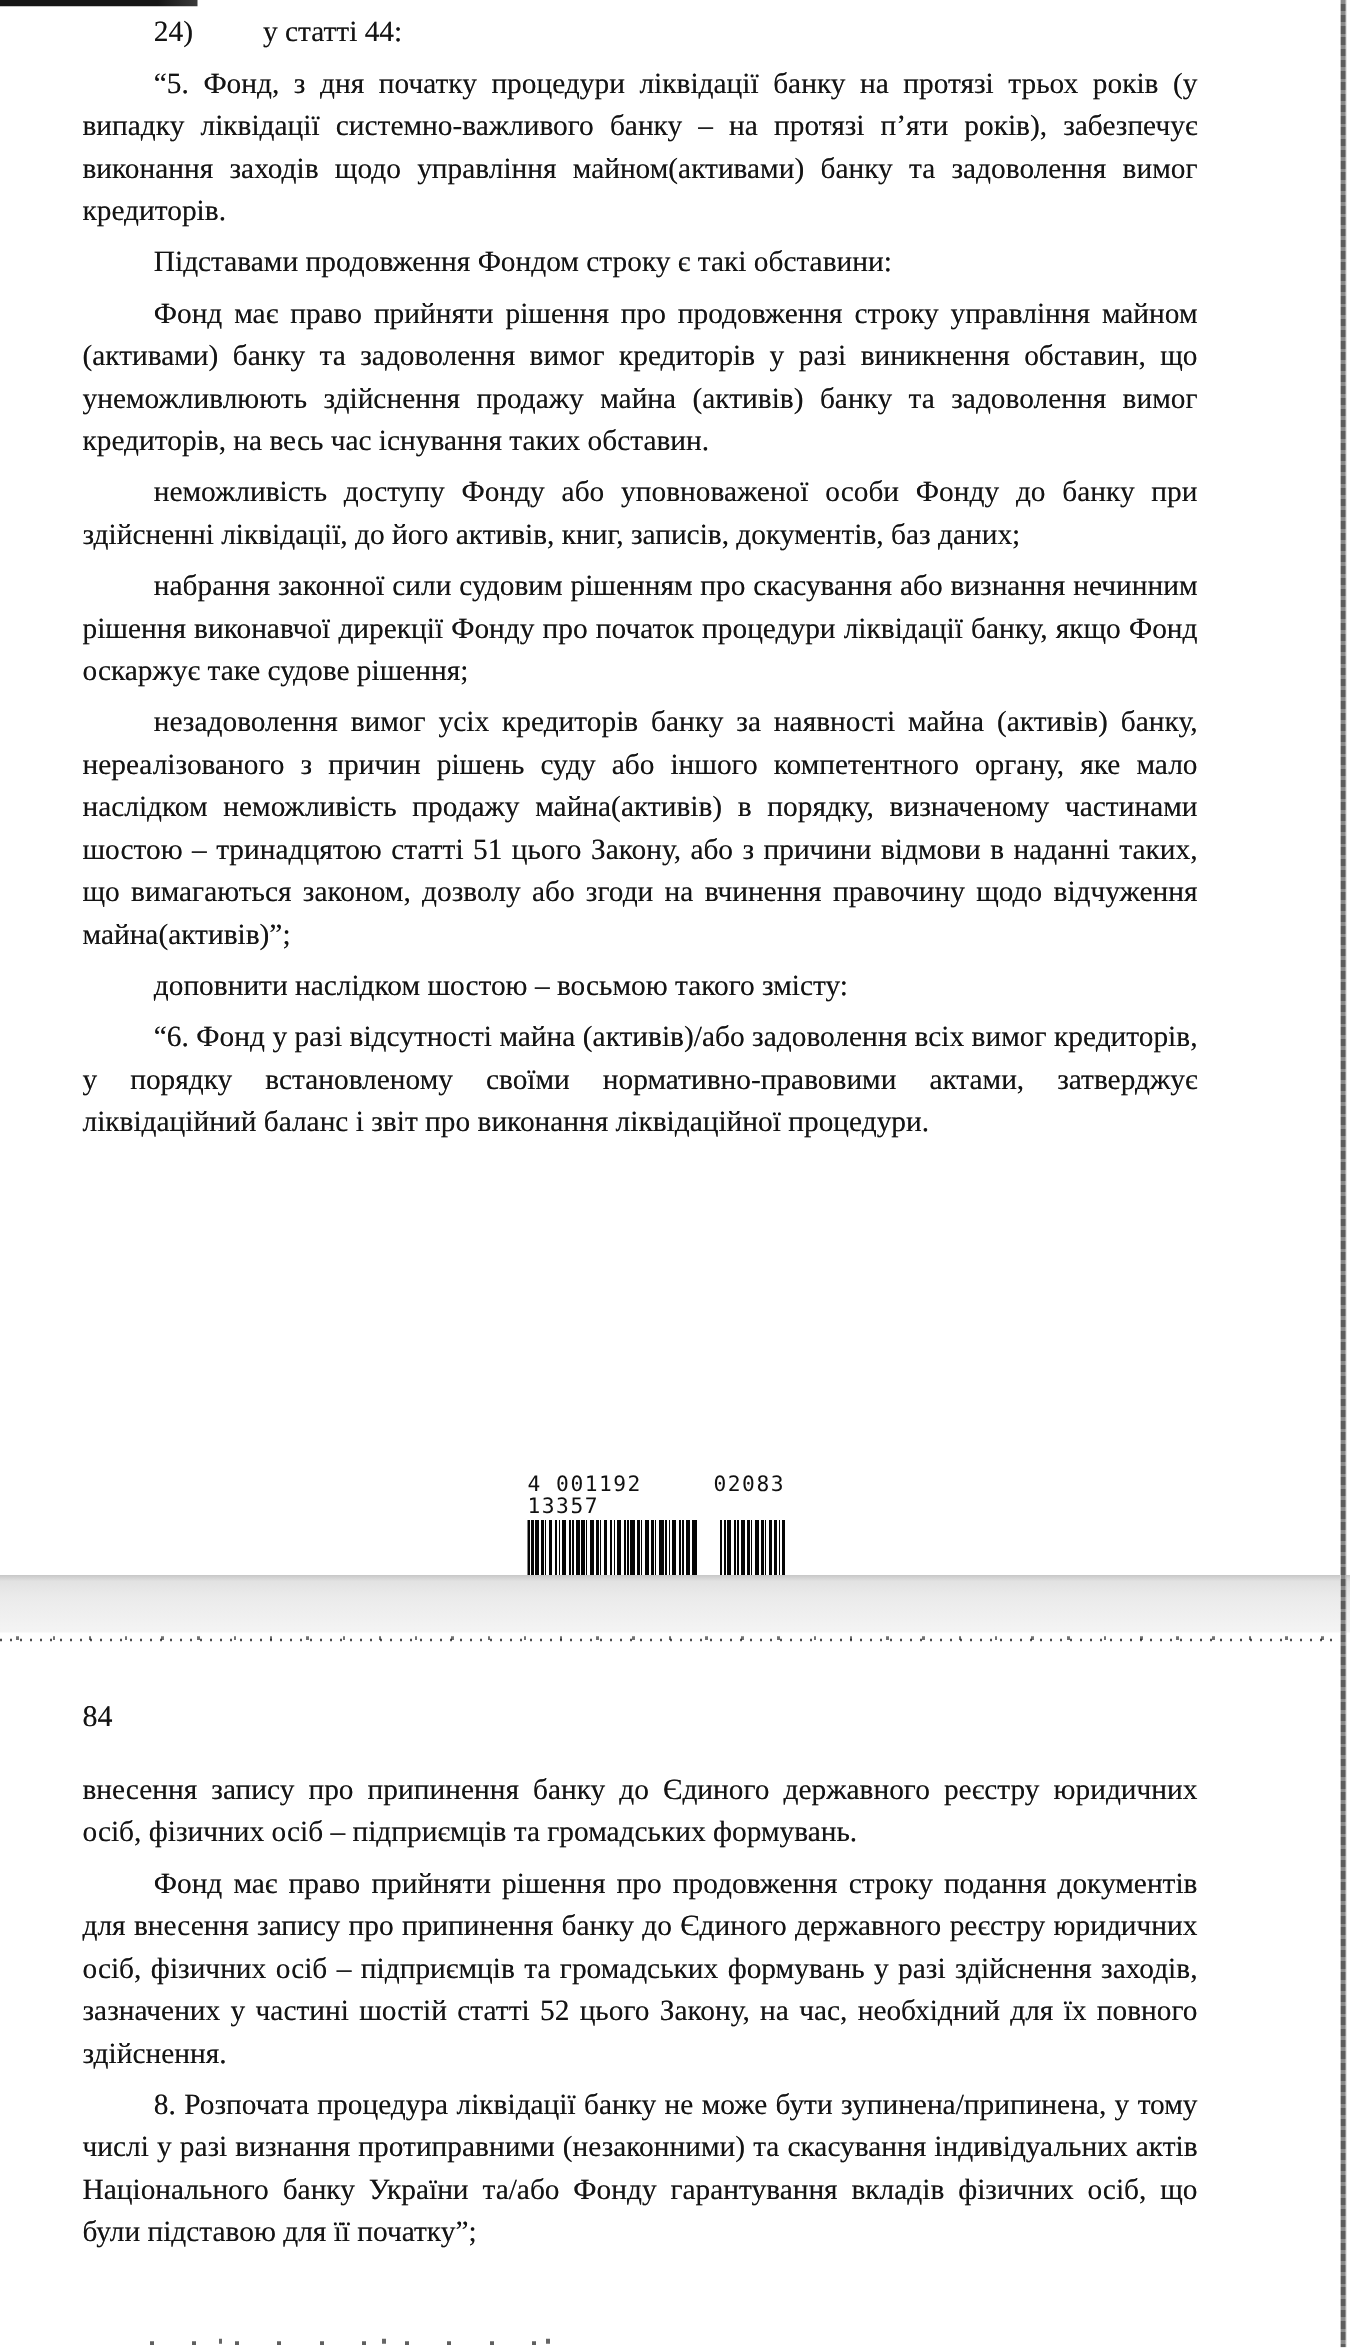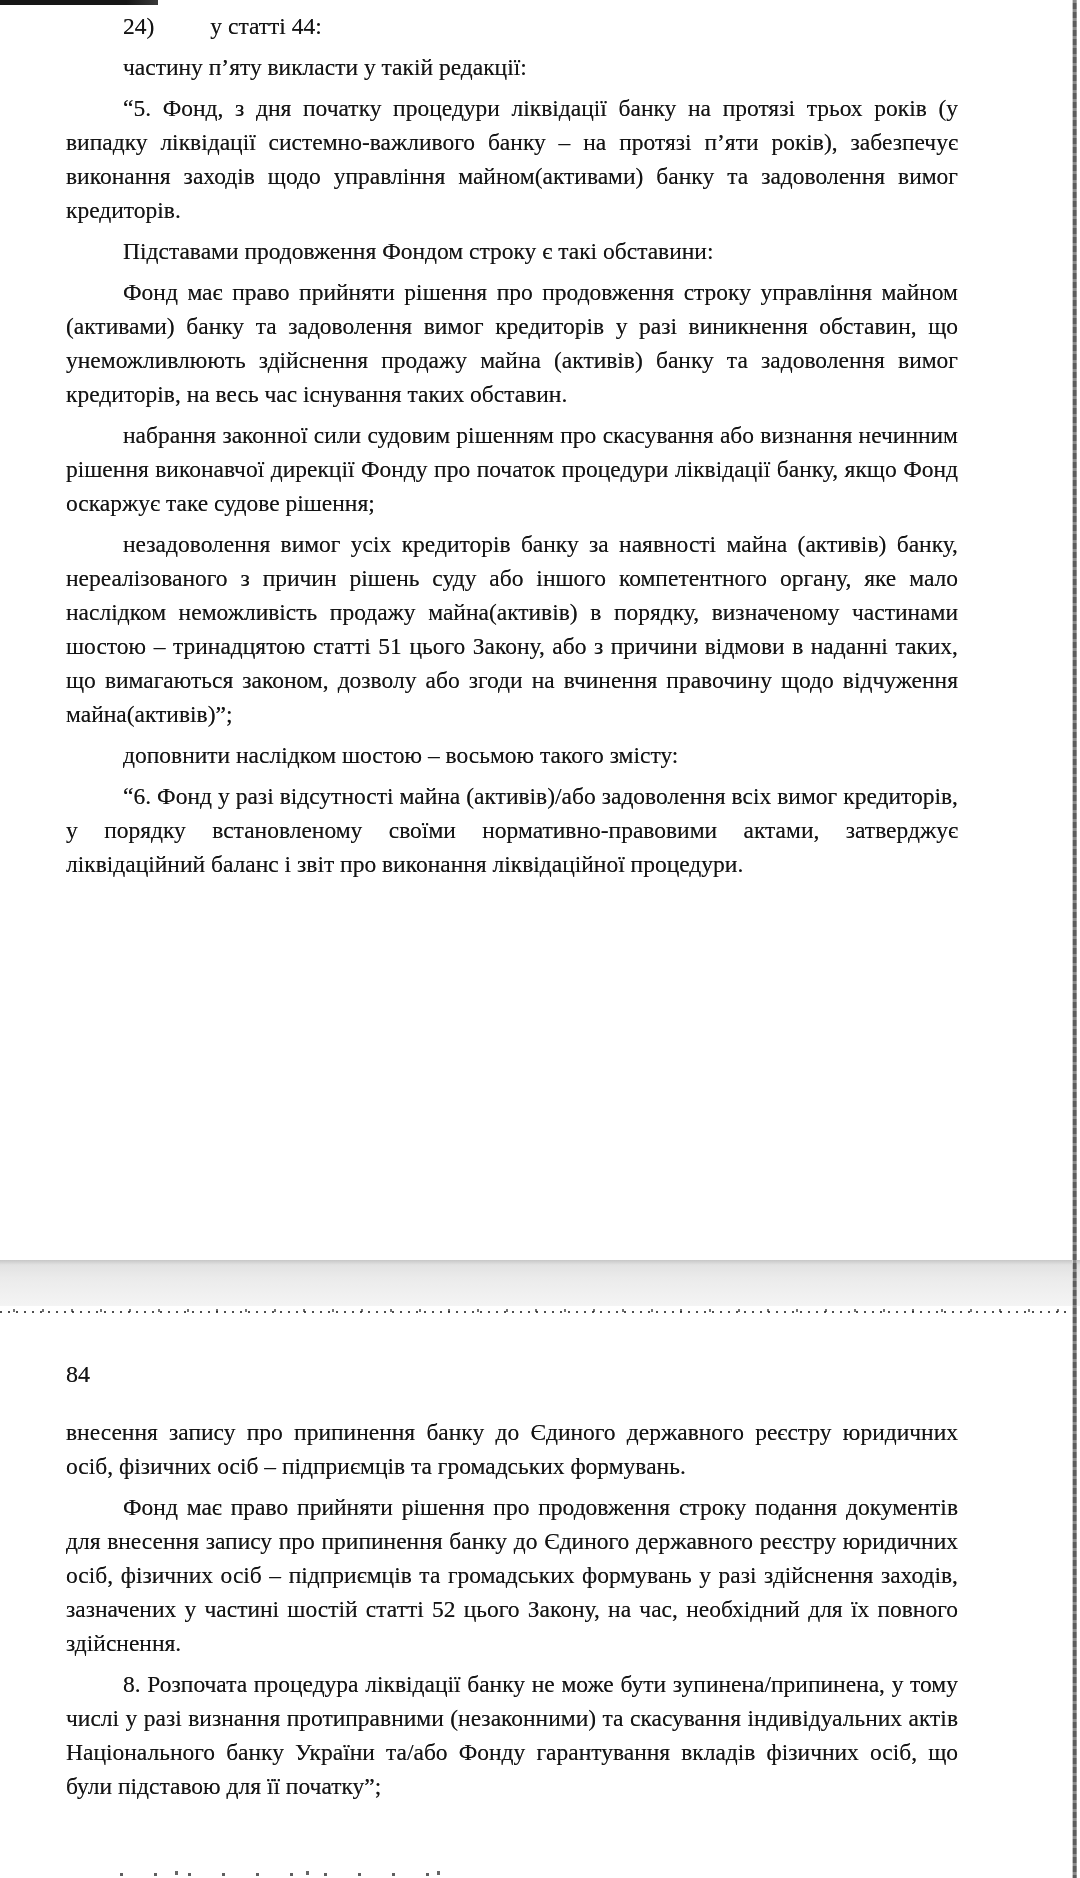--- a/index.html
+++ b/index.html
@@ -81,30 +81,40 @@
   }
 </style>
 </head>
 <body>
 
 <div class="screen">
 
   <div class="page page-1">
     <div class="text-block">
       <p class="para indent"><span>24)</span><span class="tab-gap"></span><span>у статті 44:</span></p>
-      <p class="para indent">частину п’яту викласти у такій редакції:</p>
       <p class="para indent">“5. Фонд, з дня початку процедури ліквідації банку на протязі трьох років (у випадку ліквідації системно-важливого банку – на протязі п’яти років), забезпечує виконання заходів щодо управління майном(активами) банку та задоволення вимог кредиторів.</p>
       <p class="para indent">Підставами продовження Фондом строку є такі обставини:</p>
       <p class="para indent">Фонд має право прийняти рішення про продовження строку управління майном (активами) банку та задоволення вимог кредиторів у разі виникнення обставин, що унеможливлюють здійснення продажу майна (активів) банку та задоволення вимог кредиторів, на весь час існування таких обставин.</p>
+      <p class="para indent">неможливість доступу Фонду або уповноваженої особи Фонду до банку при здійсненні ліквідації, до його активів, книг, записів, документів, баз даних;</p>
       <p class="para indent">набрання законної сили судовим рішенням про скасування або визнання нечинним рішення виконавчої дирекції Фонду про початок процедури ліквідації банку, якщо Фонд оскаржує таке судове рішення;</p>
       <p class="para indent">незадоволення вимог усіх кредиторів банку за наявності майна (активів) банку, нереалізованого з причин рішень суду або іншого компетентного органу, яке мало наслідком неможливість продажу майна(активів) в порядку, визначеному частинами шостою – тринадцятою статті 51 цього Закону, або з причини відмови в наданні таких, що вимагаються законом, дозволу або згоди на вчинення правочину щодо відчуження майна(активів)”;</p>
       <p class="para indent">доповнити наслідком шостою – восьмою такого змісту:</p>
       <p class="para indent">“6. Фонд у разі відсутності майна (активів)/або задоволення всіх вимог кредиторів, у порядку встановленому своїми нормативно-правовими актами, затверджує ліквідаційний баланс і звіт про виконання ліквідаційної процедури.</p>
     </div>
 
+    <div class="barcode">
+      <div class="barcode-numbers">
+        <span>4 001192 13357</span>
+        <span>02083</span>
+      </div>
+      <div class="bars-row">
+        <div class="bars bars-main"></div>
+        <div class="bars bars-addon"></div>
+      </div>
+    </div>
   </div>
 
   <div class="page-separator"></div>
   <div class="scan-noise-line"></div>
 
   <div class="page page-2">
     <div class="text-block">
       <div class="page-number-line">84</div>
       <p class="para">внесення запису про припинення банку до Єдиного державного реєстру юридичних осіб, фізичних осіб – підприємців та громадських формувань.</p>
       <p class="para indent">Фонд має право прийняти рішення про продовження строку подання документів для внесення запису про припинення банку до Єдиного державного реєстру юридичних осіб, фізичних осіб – підприємців та громадських формувань у разі здійснення заходів, зазначених у частині шостій статті 52 цього Закону, на час, необхідний для їх повного здійснення.</p>

